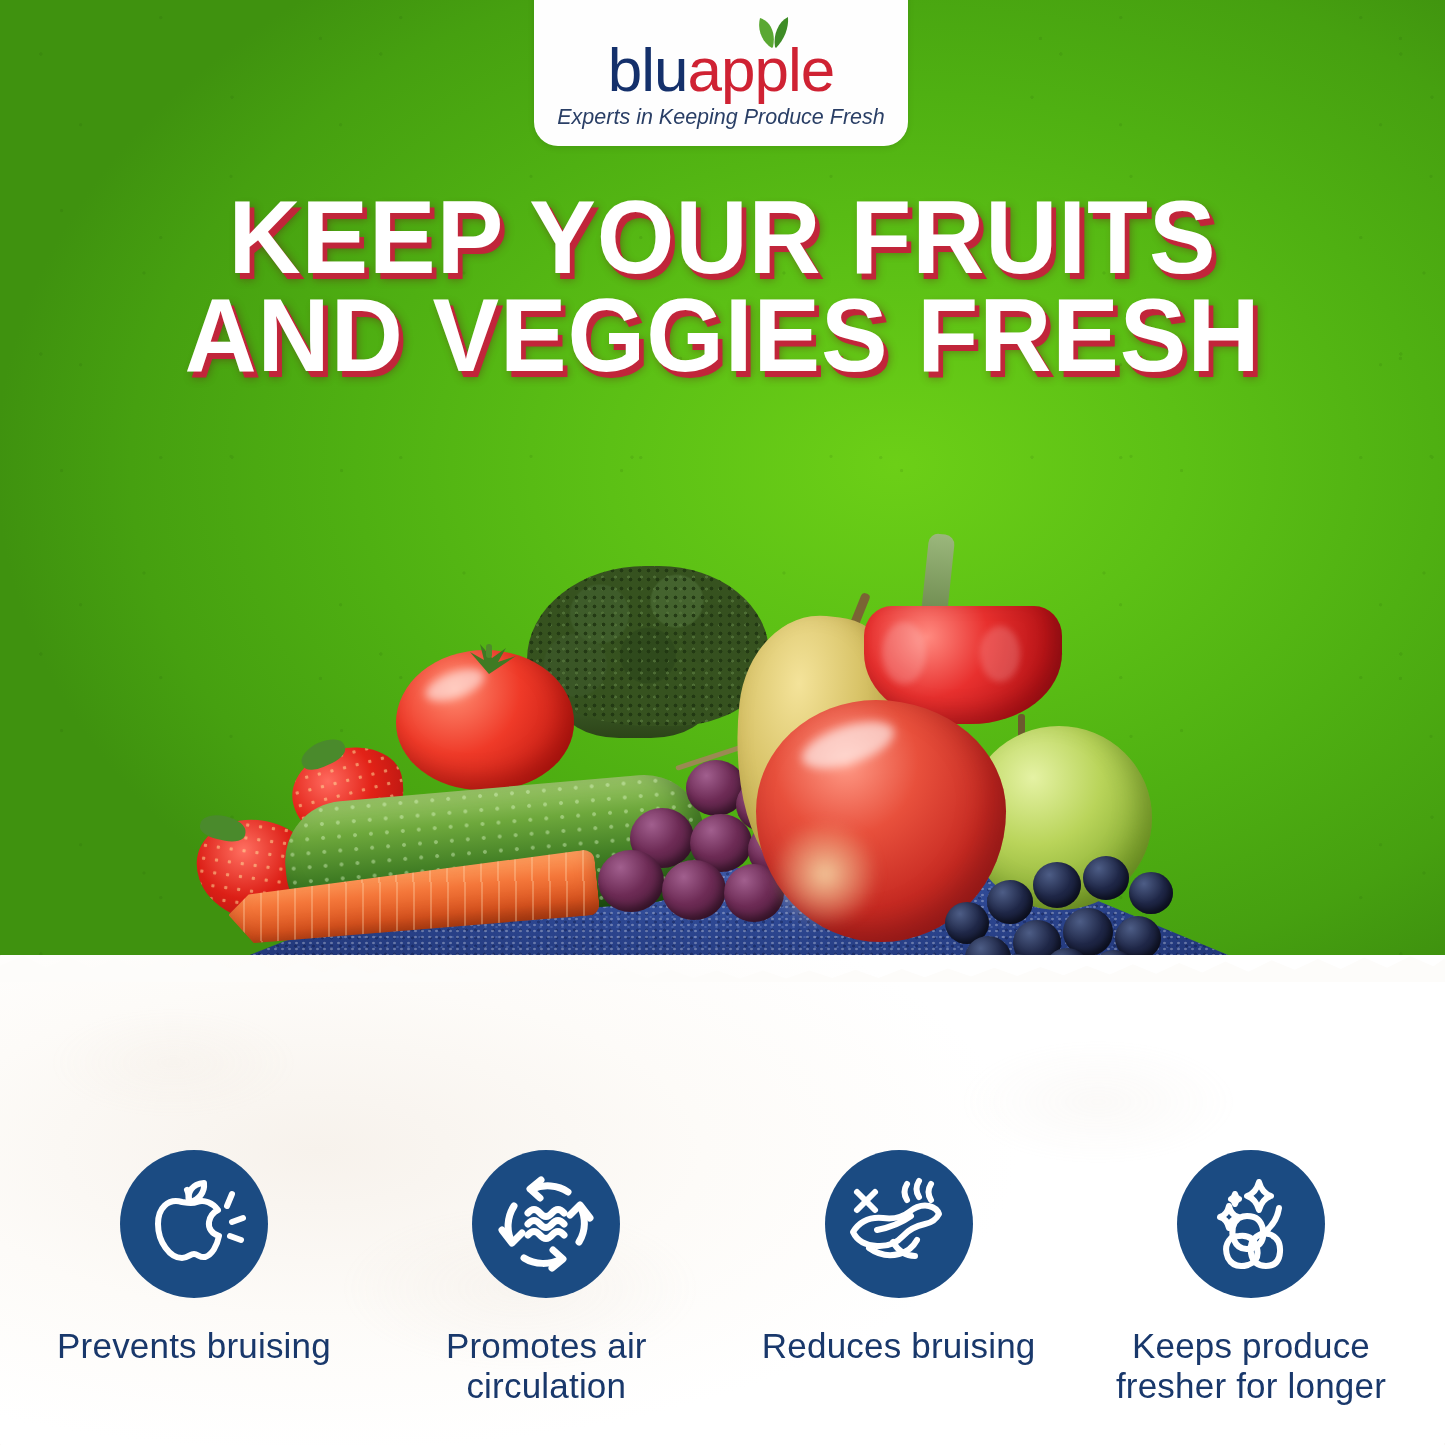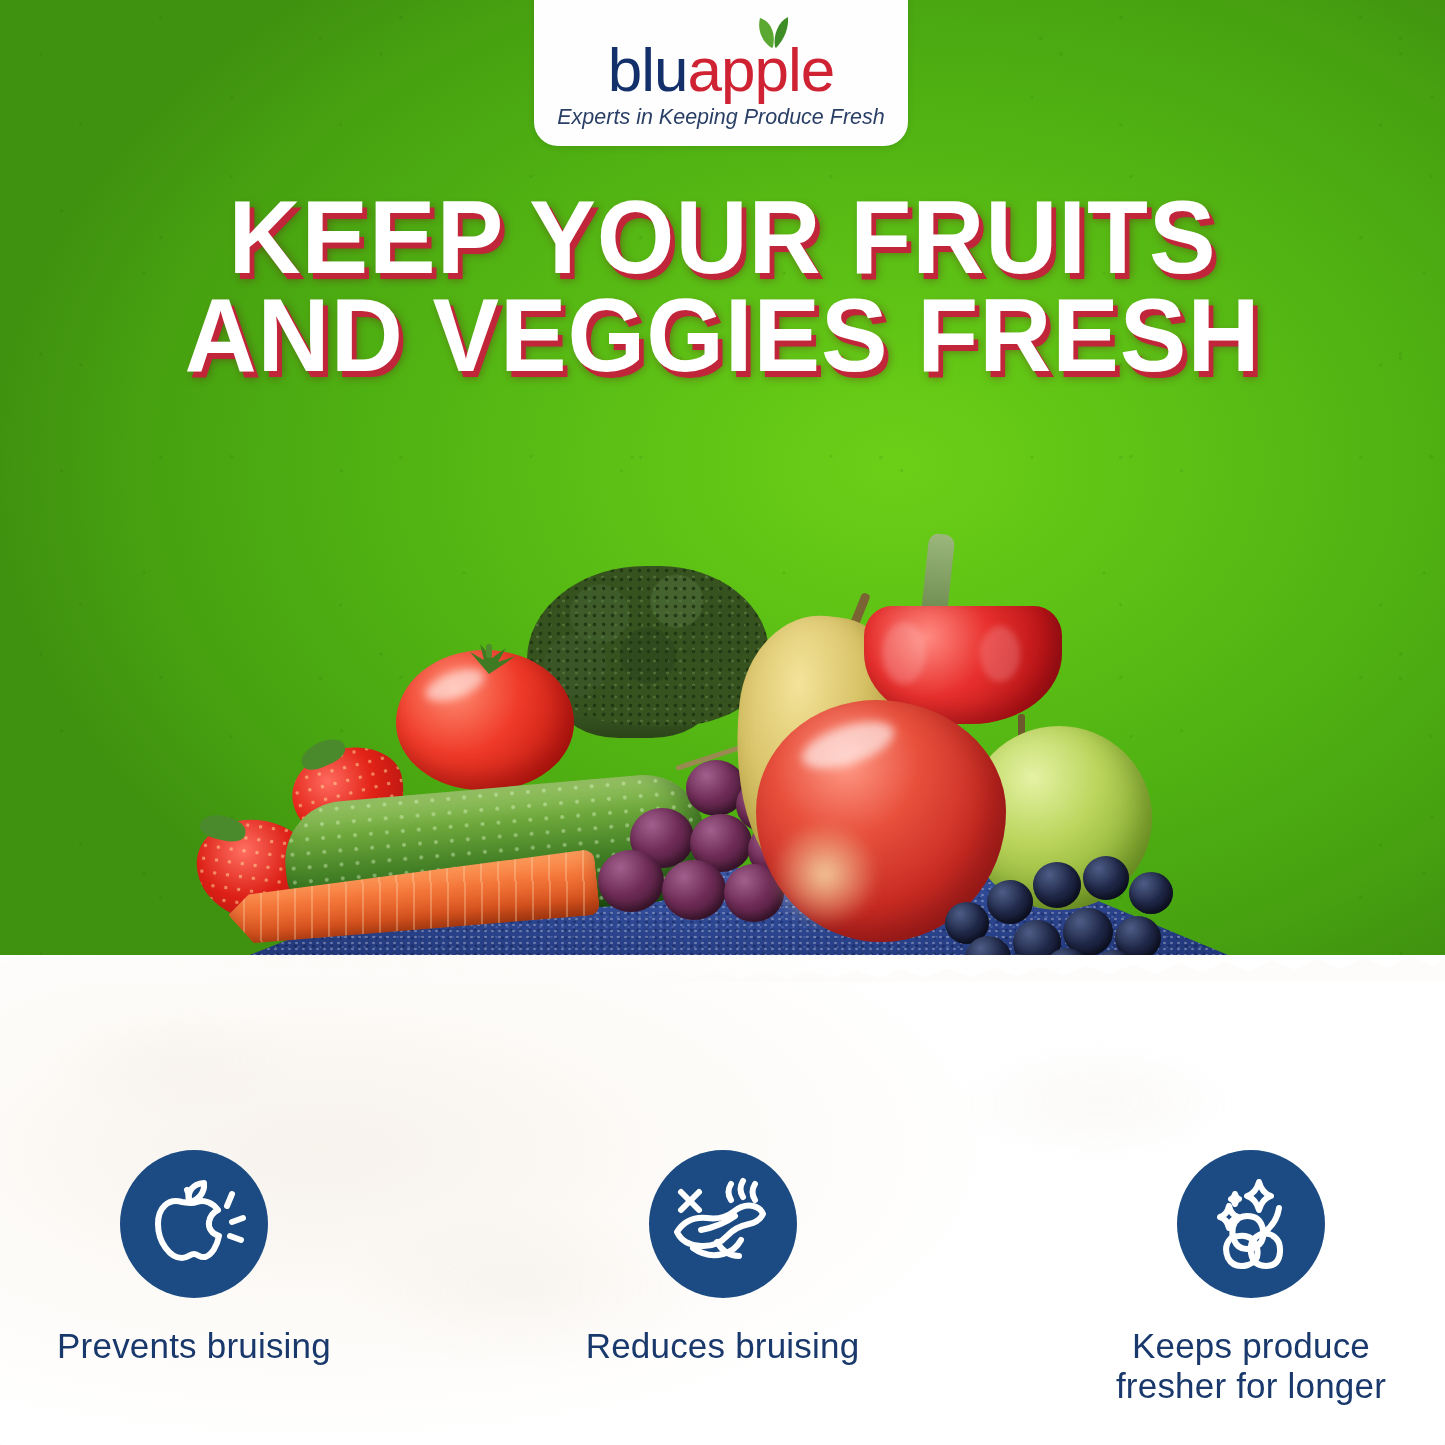--- a/index.html
+++ b/index.html
@@ -379,20 +379,40 @@
             <path d="M45 18 C47 22 47 26 47 30"></path>
             <path d="M85 34 L90 22"></path>
             <path d="M90 50 L101 46"></path>
             <path d="M88 64 L99 68"></path>
           </g>
         </svg>
       </div>
       <div class="benefit-label">Prevents bruising</div>
     </div>
 
+    <div class="benefit">
+      <div class="benefit-circle">
+        <svg width="104" height="104" viewBox="0 0 104 104">
+          <g fill="none" stroke="#ffffff" stroke-width="7" stroke-linecap="round" stroke-linejoin="round">
+            <path d="M74 20 C64 13 50 12 38 17"></path>
+            <path d="M47 8 L36 17 L46 26"></path>
+            <path d="M20 34 C13 45 12 59 18 70"></path>
+            <path d="M8 58 L18 71 L28 61"></path>
+            <path d="M30 86 C41 93 56 93 67 87"></path>
+            <path d="M58 96 L69 87 L59 78"></path>
+            <path d="M85 70 C92 59 92 45 86 34"></path>
+            <path d="M96 46 L86 33 L76 43"></path>
+            <path d="M34 41 q6 -7 12 0 t12 0 t12 0"></path>
+            <path d="M34 52 q6 -7 12 0 t12 0 t12 0"></path>
+            <path d="M34 63 q6 -7 12 0 t12 0 t12 0"></path>
+          </g>
+        </svg>
+      </div>
+      <div class="benefit-label">Promotes air<br>circulation</div>
+    </div>
 
     <div class="benefit">
       <div class="benefit-circle">
         <svg width="104" height="104" viewBox="0 0 104 104">
           <g fill="none" stroke="#ffffff" stroke-width="6" stroke-linecap="round" stroke-linejoin="round">
             <path d="M10 20 L28 38"></path>
             <path d="M28 20 L10 38"></path>
             <path d="M60 28 q-5 -8 0 -16"></path>
             <path d="M72 25 q-5 -8 0 -16"></path>
             <path d="M84 28 q-5 -8 0 -16"></path>

